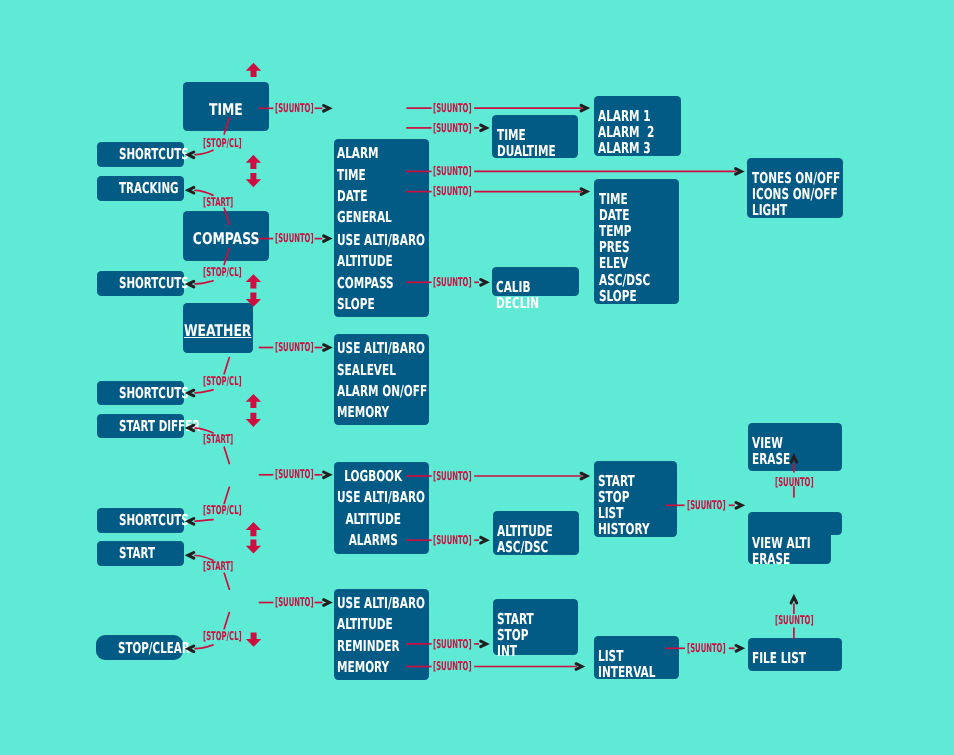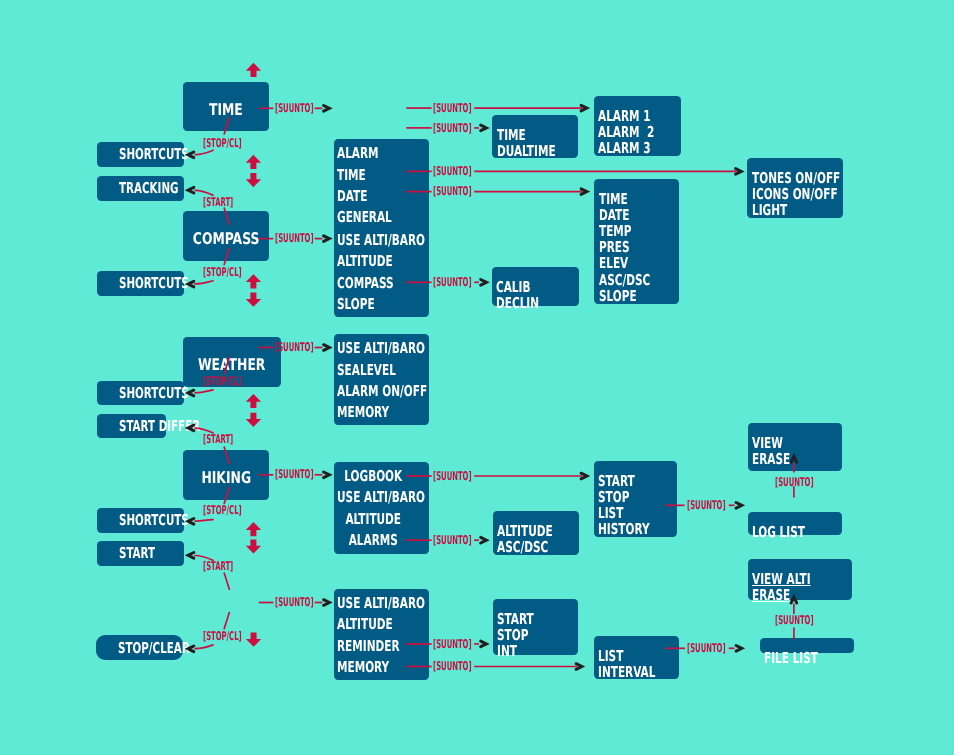--- a/index.html
+++ b/index.html
@@ -120,39 +120,36 @@
     <line x1="793.9" y1="638.8" x2="793.9" y2="627.4" stroke="#ce0e41" stroke-width="1.7"></line>
     <line x1="793.9" y1="614.1" x2="793.9" y2="603.6" stroke="#ce0e41" stroke-width="1.7"></line>
     <path d="M 791.10 602.90 L 793.90 597.20 L 796.70 602.90" fill="none" stroke="#231f20" stroke-width="3.0" stroke-linecap="round" stroke-linejoin="miter"></path>
   </svg>
   <div class="box mode" style="left:183px;top:82px;width:86px;height:49px;">
       <span>TIME</span>
     </div>
   <div class="box mode" style="left:183px;top:211px;width:86px;height:50px;">
       <span>COMPASS</span>
     </div>
-  <div class="box mode" style="left:183px;top:337px;width:98px;height:50px;">
+  <div class="box mode" style="left:183px;top:303px;width:70px;height:50px;text-decoration:underline;">
       <span>WEATHER</span>
-    </div>
-  <div class="box mode" style="left:183px;top:450px;width:86px;height:49.5px;">
-      <span>HIKING</span>
     </div>
   <div class="box lbl" style="left:96.8px;top:142px;width:87px;height:24.5px;">
       <span>SHORTCUTS</span>
     </div>
   <div class="box lbl" style="left:96.8px;top:176px;width:87px;height:24.5px;">
       <span>TRACKING</span>
     </div>
   <div class="box lbl" style="left:96.8px;top:271px;width:87px;height:24.5px;">
       <span>SHORTCUTS</span>
     </div>
   <div class="box lbl" style="left:96.8px;top:380.5px;width:87px;height:24.5px;">
       <span>SHORTCUTS</span>
     </div>
-  <div class="box lbl" style="left:96.8px;top:413.5px;width:69px;height:24.5px;text-align:center;">
+  <div class="box lbl" style="left:96.8px;top:413.5px;width:87px;height:24.5px;text-align:center;">
       <span>START DIFFER</span>
     </div>
   <div class="box lbl" style="left:96.8px;top:508px;width:87px;height:24.5px;">
       <span>SHORTCUTS</span>
     </div>
   <div class="box lbl" style="left:96.8px;top:541px;width:87px;height:24.5px;">
       <span>START</span>
     </div>
   <div class="box lbl" style="left:96.3px;top:635.3px;width:87px;height:24.5px;border-radius:9px;">
       <span>STOP/CLEAR</span>
@@ -204,21 +201,21 @@
       <div class="ln">PRES</div>
       <div class="ln">ELEV</div>
       <div class="ln">ASC/DSC</div>
       <div class="ln">SLOPE</div>
     </div>
   <div class="box menu sub" style="left:747.2px;top:158.1px;width:96.3px;height:59.6px;">
       <div class="ln">TONES ON/OFF</div>
       <div class="ln">ICONS ON/OFF</div>
       <div class="ln">LIGHT</div>
     </div>
-  <div class="box menu sub" style="left:491.9px;top:267.2px;width:86.8px;height:39px;">
+  <div class="box menu sub" style="left:491.9px;top:267.2px;width:86.8px;height:29px;">
       <div class="ln">CALIB</div>
       <div class="ln">DECLIN</div>
     </div>
   <div class="box menu sub" style="left:593.9px;top:460.6px;width:82.8px;height:76.2px;">
       <div class="ln">START</div>
       <div class="ln">STOP</div>
       <div class="ln">LIST</div>
       <div class="ln">HISTORY</div>
     </div>
   <div class="box menu sub" style="left:492.6px;top:511.1px;width:86.1px;height:43.6px;">
@@ -234,24 +231,24 @@
     </div>
   <div class="box menu sub" style="left:492.6px;top:598.6px;width:85.9px;height:56.6px;">
       <div class="ln">START</div>
       <div class="ln">STOP</div>
       <div class="ln">INT</div>
     </div>
   <div class="box menu sub" style="left:593.5px;top:635.7px;width:85.6px;height:43.4px;">
       <div class="ln">LIST</div>
       <div class="ln">INTERVAL</div>
     </div>
-  <div class="box menu sub" style="left:747.9px;top:637.7px;width:94.4px;height:15px;margin-left:12px;">
+  <div class="box menu sub" style="left:747.9px;top:637.7px;width:94.4px;height:33px;">
       <div class="ln">FILE LIST</div>
     </div>
-  <div class="box menu sub" style="left:747.9px;top:559px;width:104px;height:41.4px;text-decoration:underline;">
+  <div class="box menu sub" style="left:747.9px;top:523px;width:83px;height:41.4px;">
       <div class="ln">VIEW ALTI</div>
       <div class="ln">ERASE</div>
     </div>
   <div class="tag" style="left:274.6px;top:101.9px;">[SUUNTO]</div>
   <div class="tag" style="left:274.6px;top:232.2px;">[SUUNTO]</div>
   <div class="tag" style="left:274.6px;top:341.1px;">[SUUNTO]</div>
   <div class="tag" style="left:274.6px;top:468.4px;">[SUUNTO]</div>
   <div class="tag" style="left:274.6px;top:596.1px;">[SUUNTO]</div>
   <div class="tag" style="left:433.0px;top:101.7px;">[SUUNTO]</div>
   <div class="tag" style="left:433.0px;top:121.5px;">[SUUNTO]</div>

